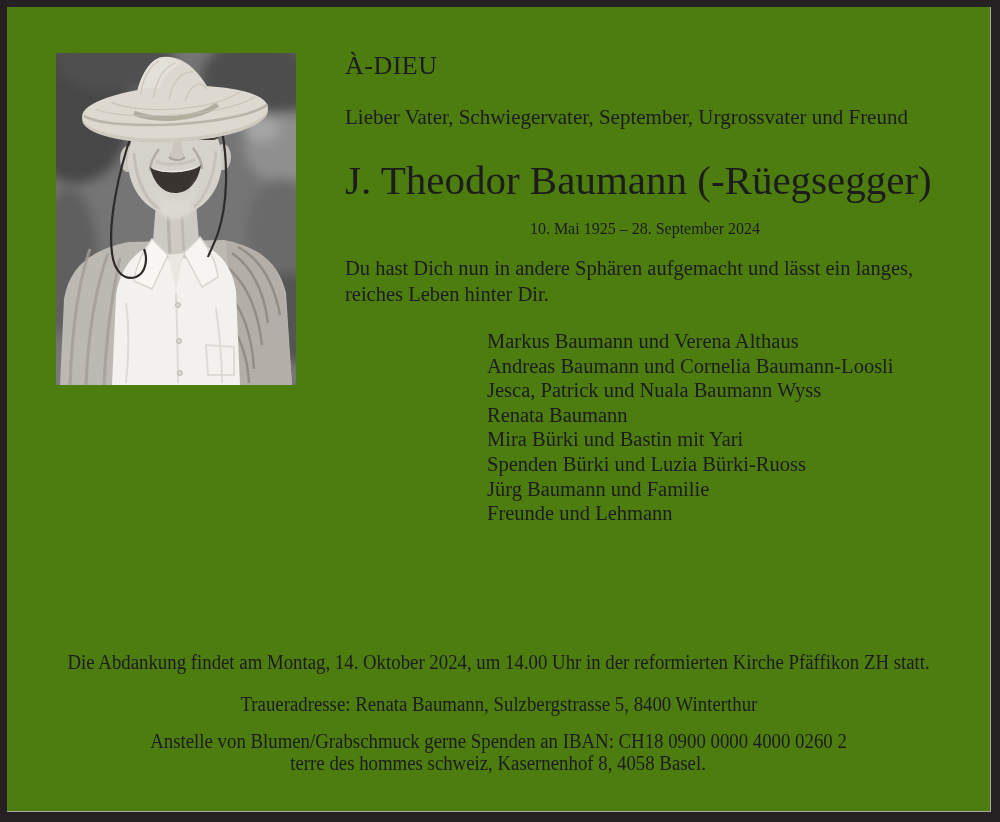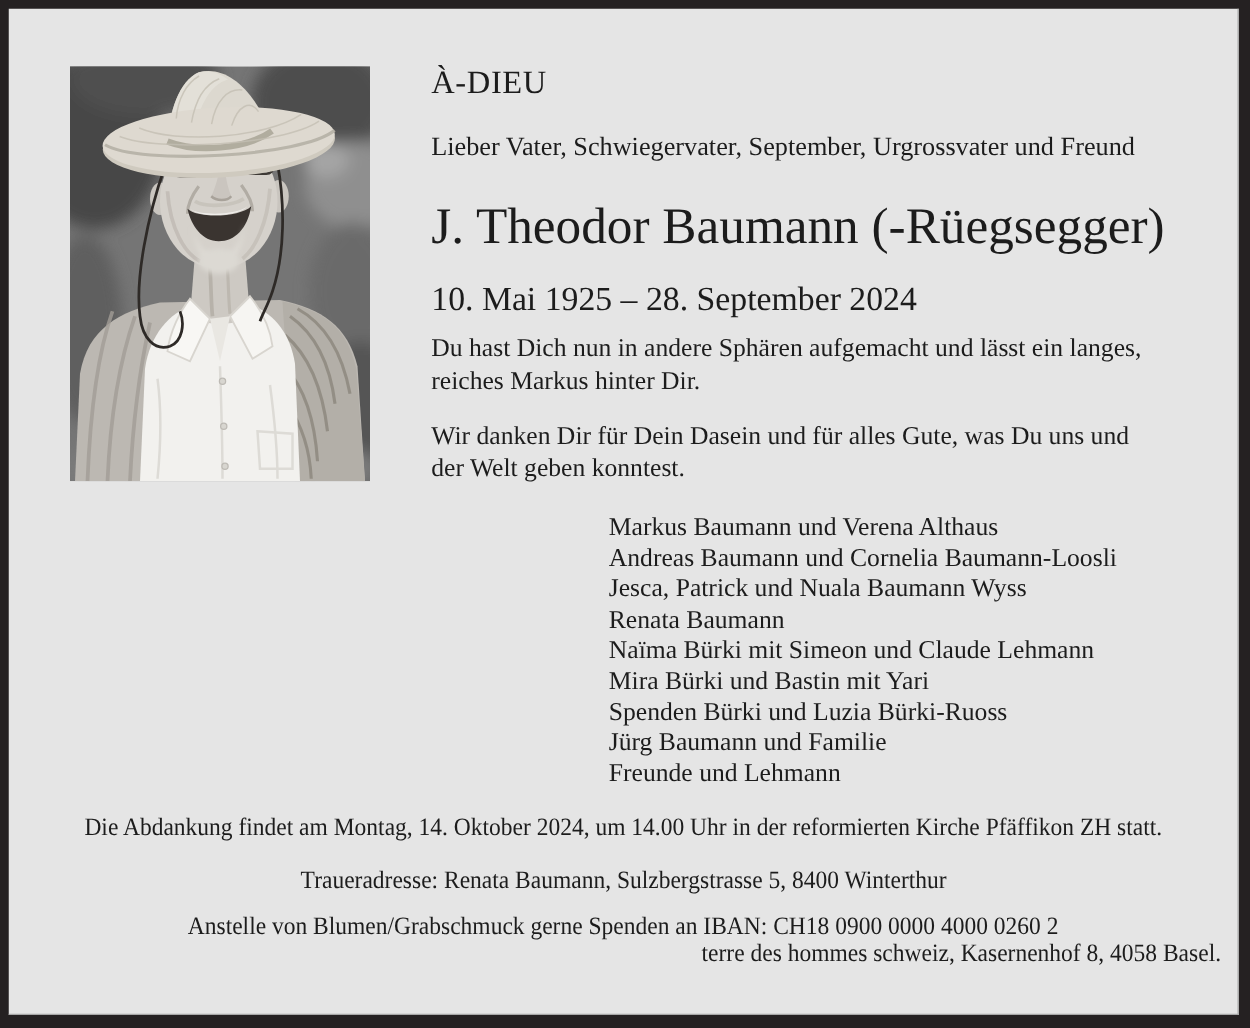--- a/index.html
+++ b/index.html
@@ -7,42 +7,42 @@
     width:1000px;height:822px;
     background:#252122;
     font-family:"Liberation Serif","DejaVu Serif",serif;
     color:#1c1c1c;
     -webkit-font-smoothing:antialiased;
     overflow:hidden;
   }
   .frame{position:relative;width:1000px;height:822px;background:#252122;}
   .card{
     position:absolute;left:7px;top:7px;width:983px;height:804px;
-    background:#e5e5e5;
+    background:#4d7c0f;
     border-right:1px solid #a8a8a8;
     border-bottom:1px solid #a8a8a8;
   }
   .photo{position:absolute;left:49px;top:46px;width:240px;height:332px;overflow:hidden;}
   .photo svg{display:block;}
 
   .main{position:absolute;left:338px;top:44px;width:624px;}
   .adieu{font-size:26px;line-height:30px;letter-spacing:0.5px;}
   .salutation{margin-top:24px;font-size:21px;line-height:25px;white-space:nowrap;}
   .name{margin:27px 0 0 0;font-weight:normal;font-size:41px;line-height:46px;white-space:nowrap;}
-  .dates{margin-top:24px;font-size:27px;line-height:25px;text-align:left;width:600px;}
+  .dates{margin-top:13px;font-size:16px;line-height:25px;text-align:center;width:600px;}
   .para{margin-top:14px;font-size:20.5px;line-height:26px;}
   .para.second{margin-top:18px;}
   .mourners{margin:22px 0 0 142px;font-size:20.5px;line-height:24.6px;}
 
   .footer-line{position:absolute;left:0;width:100%;text-align:center;font-size:20px;line-height:21px;white-space:nowrap;}
   .cond{display:inline-block;transform:scaleX(0.94);transform-origin:50% 50%;white-space:nowrap;}
   .f1{top:645px;}
   .f2{top:687px;}
   .f3{top:724px;}
-  .f4{top:746px;text-align:right;}
+  .f4{top:746px;}
 </style>
 </head>
 <body>
 
 <div class="frame">
   <div class="card">
 
     <div class="photo" role="img" aria-label="Schwarzweiss-Porträt: lachender älterer Mann mit Strohhut, Brille und Brillenkordel">
       <svg viewBox="0 0 240 332" width="240" height="332">
         <defs>
@@ -156,33 +156,28 @@
     </div>
 
     <div class="main">
       <div class="adieu">À-DIEU</div>
       <div class="salutation">Lieber Vater, Schwiegervater, September, Urgrossvater und Freund</div>
       <h1 class="name">J. Theodor Baumann (-Rüegsegger)</h1>
       <div class="dates">10. Mai 1925 – 28. September 2024</div>
 
       <div class="para">
         <div>Du hast Dich nun in andere Sphären aufgemacht und lässt ein langes,</div>
-        <div>reiches Markus hinter Dir.</div>
-      </div>
-      <div class="para second">
-        <div>Wir danken Dir für Dein Dasein und für alles Gute, was Du uns und</div>
-        <div>der Welt geben konntest.</div>
+        <div>reiches Leben hinter Dir.</div>
       </div>
 
       <div class="mourners">
         <div>Markus Baumann und Verena Althaus</div>
         <div>Andreas Baumann und Cornelia Baumann-Loosli</div>
         <div>Jesca, Patrick und Nuala Baumann Wyss</div>
         <div>Renata Baumann</div>
-        <div>Naïma Bürki mit Simeon und Claude Lehmann</div>
         <div>Mira Bürki und Bastin mit Yari</div>
         <div>Spenden Bürki und Luzia Bürki-Ruoss</div>
         <div>Jürg Baumann und Familie</div>
         <div>Freunde und Lehmann</div>
       </div>
     </div>
 
     <div class="footer-line f1">
       <span class="cond">Die Abdankung findet am Montag, 14. Oktober 2024, um 14.00 Uhr in der reformierten Kirche Pfäffikon ZH statt.</span>
     </div>

